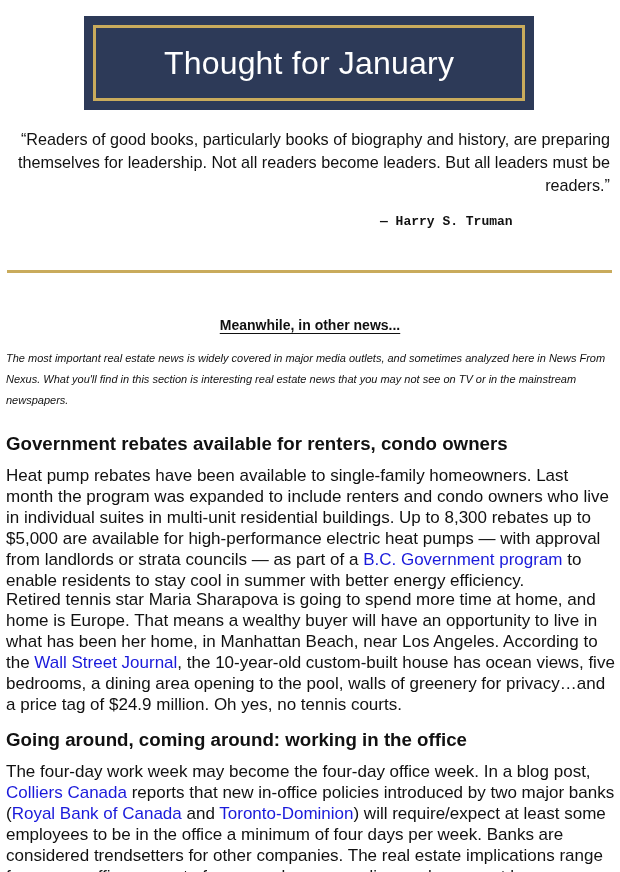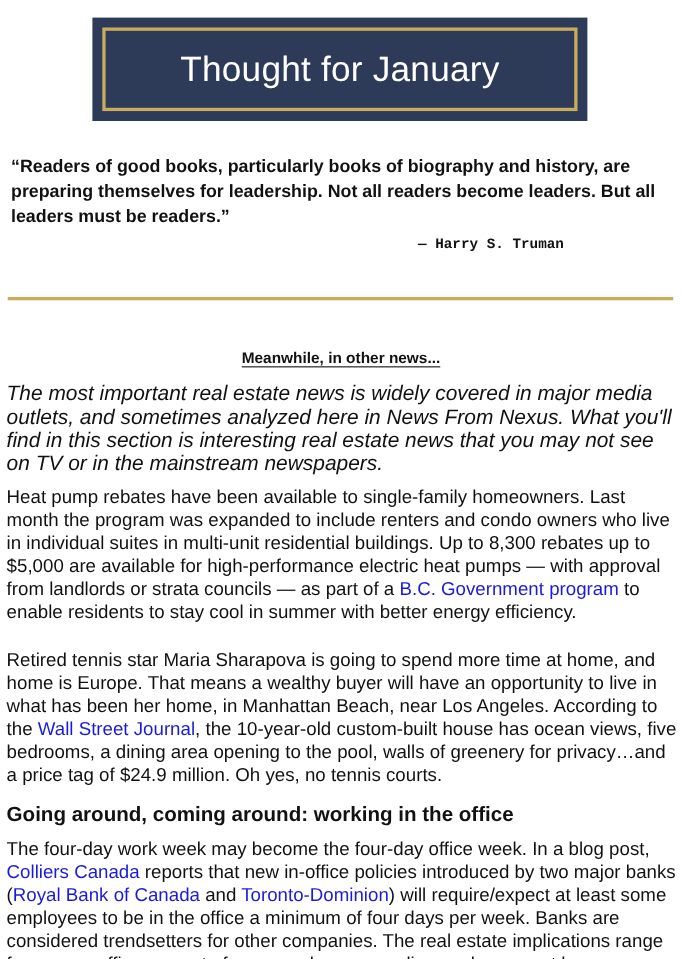--- a/index.html
+++ b/index.html
@@ -36,24 +36,24 @@
     }
     .banner-title {
       color: #ffffff;
       font-size: 32px;
       font-weight: normal;
       letter-spacing: 0.2px;
     }
     .quote {
       position: absolute;
       left: 10px;
-      top: 140px;
+      top: 128px;
       width: 600px;
-      text-align: left;
-      font-weight: bold;
+      text-align: right;
+      font-weight: normal;
       font-size: 16.2px;
       line-height: 23px;
     }
     .attribution {
       position: absolute;
       left: 380px;
       top: 211px;
       font-weight: bold;
       font-size: 13px;
       line-height: 22px;
@@ -78,21 +78,21 @@
       text-decoration: underline;
       text-underline-offset: 3px;
       line-height: 30px;
     }
     .intro {
       position: absolute;
       left: 6px;
       top: 348px;
       width: 610px;
       font-style: italic;
-      font-size: 19px;
+      font-size: 11px;
       line-height: 21px;
     }
     .article h2 {
       margin: 0;
       font-size: 18.7px;
       font-weight: bold;
       line-height: 24px;
     }
     .article p {
       margin: 0;
@@ -124,20 +124,21 @@
 <div class="quote">“Readers of good books, particularly books of biography and history, are preparing themselves for leadership. Not all readers become leaders. But all leaders must be readers.”</div>
 <div class="attribution">— Harry S. Truman</div>
 
 <div class="divider"></div>
 
 <div class="section-title">Meanwhile, in other news...</div>
 
 <div class="intro">The most important real estate news is widely covered in major media outlets, and sometimes analyzed here in News From Nexus. What you'll find in this section is interesting real estate news that you may not see on TV or in the mainstream newspapers.</div>
 
 <div class="article" style="top:432px;">
+  <h2>Government rebates available for renters, condo owners</h2>
   <p class="body"><span>Heat pump rebates have been available to single-family homeowners. Last month the program was expanded to include renters and condo owners who live in individual suites in multi-unit residential buildings. Up to 8,300 rebates up to $5,000 are available for high-performance electric heat pumps — with approval from landlords or strata councils — as part of a </span><a class="link" href="#">B.C. Government program</a><span> to enable residents to stay cool in summer with better energy efficiency.</span></p>
 </div>
 
 <div class="article" style="top:580px;">
   <p class="body"><span>Retired tennis star Maria Sharapova is going to spend more time at home, and home is Europe. That means a wealthy buyer will have an opportunity to live in what has been her home, in Manhattan Beach, near Los Angeles. According to the </span><a class="link" href="#">Wall Street Journal</a><span>, the 10-year-old custom-built house has ocean views, five bedrooms, a dining area opening to the pool, walls of greenery for privacy…and a price tag of $24.9 million. Oh yes, no tennis courts.</span></p>
 </div>
 
 <div class="article" style="top:728px;">
   <h2>Going around, coming around: working in the office</h2>
   <p class="body"><span>The four-day work week may become the four-day office week. In a blog post, </span><a class="link" href="#">Colliers Canada</a><span> reports that new in-office policies introduced by two major banks (</span><a class="link" href="#">Royal Bank of Canada</a><span> and </span><a class="link" href="#">Toronto-Dominion</a><span>) will require/expect at least some employees to be in the office a minimum of four days per week. Banks are considered trendsetters for other companies. The real estate implications range from more office space to fewer employees needing work space at home.</span></p>

